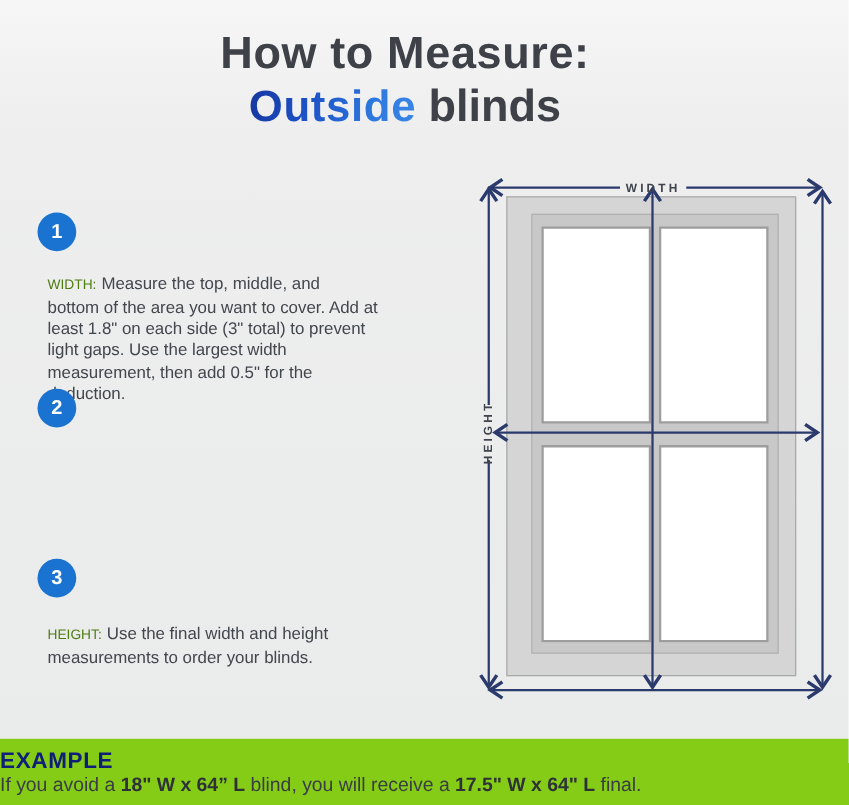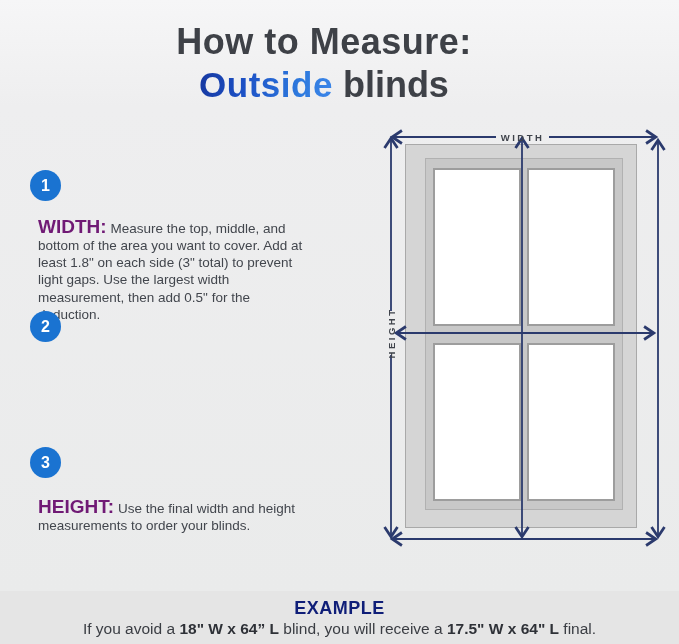--- a/index.html
+++ b/index.html
@@ -7,21 +7,21 @@
   .canvas {
     position: relative; width: 679px; height: 644px; overflow: hidden;
     background: #ffffff;
   }
   .gray-area {
     position: absolute; left: 0; top: 0; width: 679px; height: 591px;
     background: linear-gradient(180deg, #f6f6f7 0%, #eeeeef 18%, #eaebeb 100%);
   }
   .white-strip {
     position: absolute; left: 0; top: 591px; width: 679px; height: 53px;
-    background: #e5e5e5; text-align: center;
+    background: #84cc16; 
   }
 
   
   .header { position: absolute; left: 0; top: 22px; width: 648px; text-align: center; }
   .title-line1 {
     font-size: 36px; line-height: 40px; font-weight: 700;
     color: #3e4147; letter-spacing: 0.5px;
   }
   .title-line2 { font-size: 36px; line-height: 46px; font-weight: 700; color: #3e4147; }
   .title-accent {
@@ -40,24 +40,24 @@
   .badge-2 { left: 30px; top: 311px; }
   .badge-3 { left: 30px; top: 447px; }
   .step-text {
     position: absolute; left: 38px; width: 350px;
     font-size: 13.5px; line-height: 17.3px; color: #42464d;
     white-space: pre-line;
   }
   .step-text-1 { top: 204px; }
   .step-text-2 { top: 344px; }
   .step-text-3 { top: 484px; }
-  .step-label { font-weight: 700; font-size: 19px; color: #701a75; margin-right: 4px; }
+  .step-label { font-weight: 400; font-size: 11px; color: #4d7c0f; margin-right: 4px; }
 
   
-  .diagram { position: absolute; left: 383px; top: 129px; width: 292px; height: 420px; text-align: center; }
+  .diagram { position: absolute; left: 383px; top: 142px; width: 292px; height: 420px; text-align: center; }
   .win-casing {
     position: absolute; left: 22px; top: 15px; width: 232px; height: 384px;
     background: #d5d5d5; border: 1px solid #a9a9a9;
   }
   .win-inner {
     position: absolute; left: 19px; top: 13px; right: 13px; bottom: 17px;
     background: #c8c8c8; border: 1px solid #b1b1b1;
   }
   .win-panes {
     position: absolute; left: 7px; top: 9px; right: 7px; bottom: 8px;

